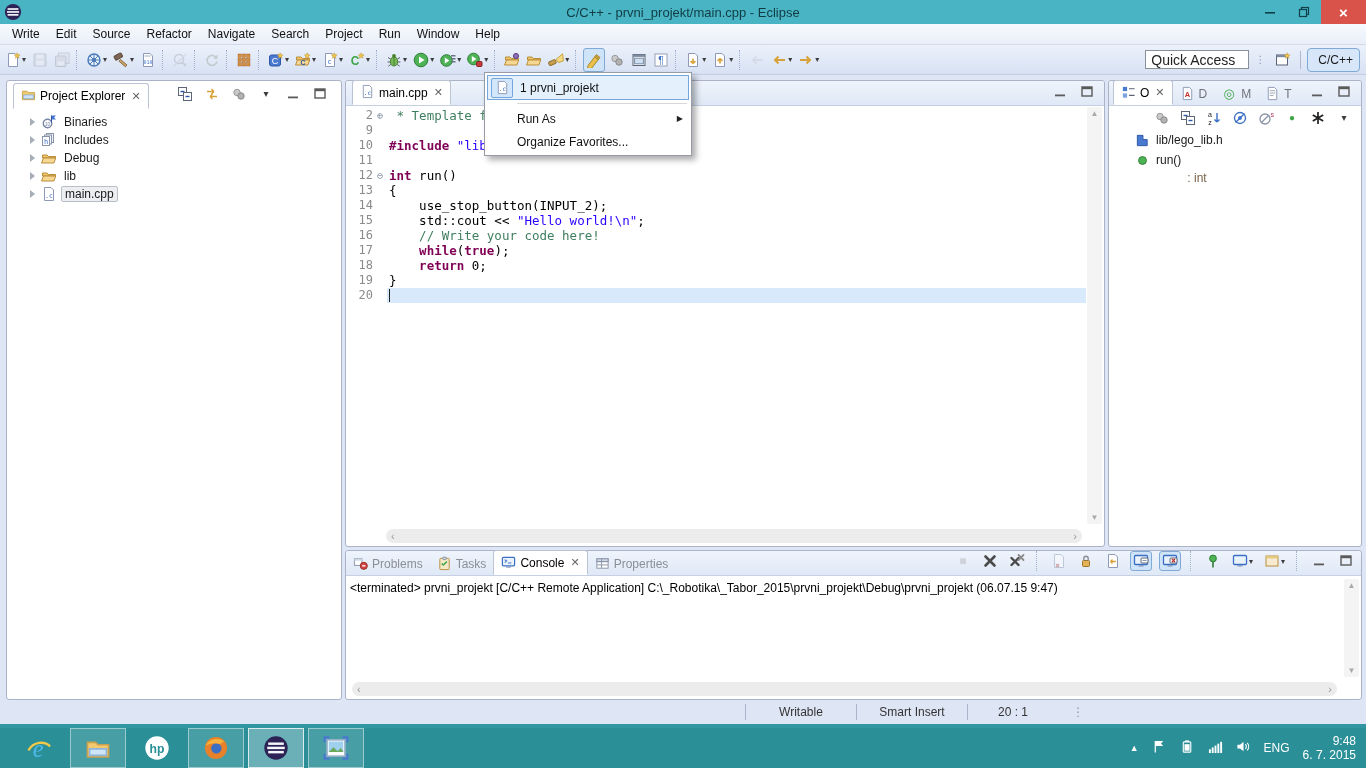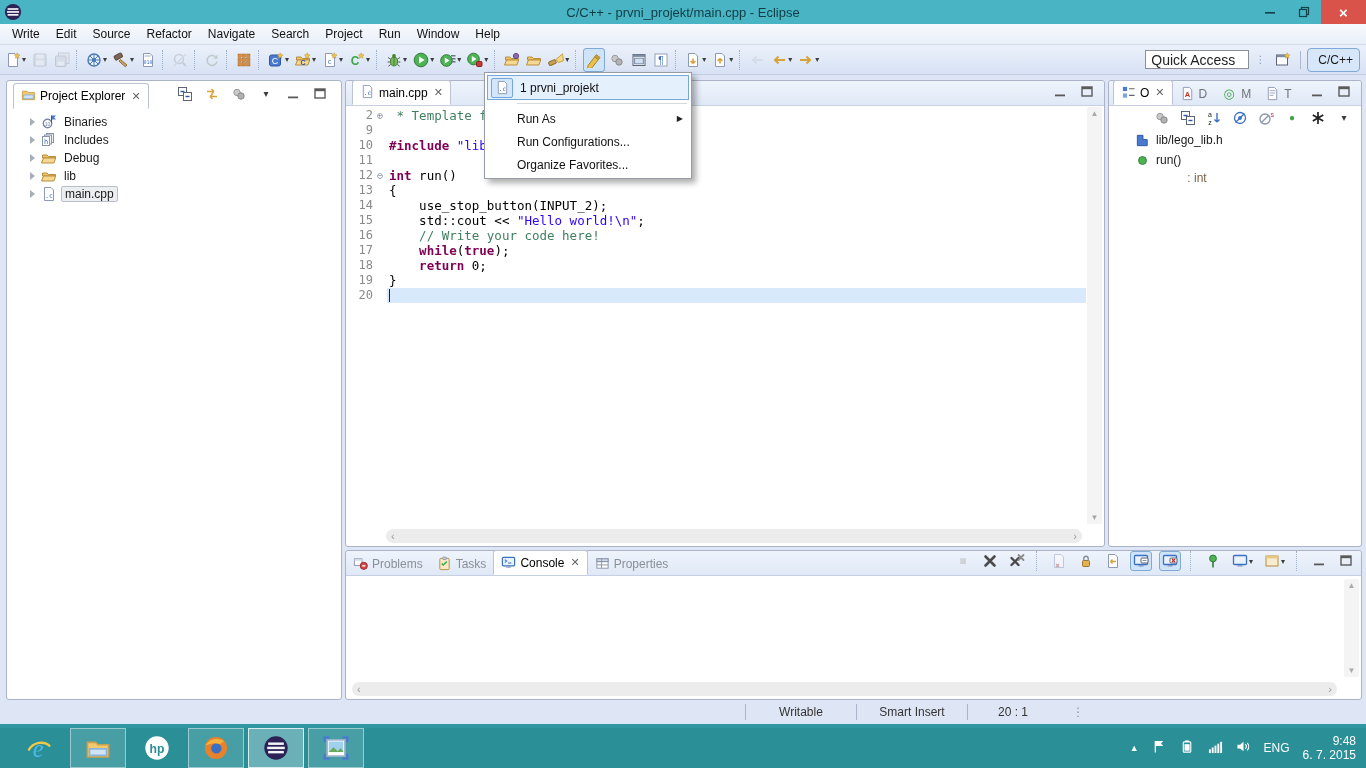--- a/index.html
+++ b/index.html
@@ -786,20 +786,21 @@
           </svg>
         </span>
         <span class="tbtn">
           <svg viewBox="0 0 16 16">
             <rect x="3" y="3" width="10" height="9" fill="none" stroke="#5a5a5a" stroke-width="1.4"></rect>
             <rect x="3" y="3" width="10" height="2.2" fill="#5a5a5a"></rect>
           </svg>
         </span>
       </div>
     </div>
+  <div id="co-msg">&lt;terminated&gt; prvni_projekt [C/C++ Remote Application] C:\_Robotika\_Tabor_2015\prvni_projekt\Debug\prvni_projekt (06.07.15 9:47)</div>
   <div class="vscroll" id="co-vscroll">
       <span>▲</span>
       <span>▼</span>
     </div>
   <div class="hscroll" id="co-hscroll">
       <span>‹</span>
       <span>›</span>
     </div>
 </div>
 
@@ -811,24 +812,20 @@
           <text x="8" y="12" font-size="6.5" font-family="DejaVu Sans Mono,monospace" fill="#3a6fc4" text-anchor="middle">.c</text>
         </svg>
       </span>
       <span>1 prvni_projekt</span>
     </div>
     <div class="msep"></div>
     <div class="mi">
       <span class="micon"></span>
       <span>Run As</span>
       <span class="sub">▶</span>
-    </div>
-    <div class="mi">
-      <span class="micon"></span>
-      <span>Run Configurations...</span>
     </div>
     <div class="mi">
       <span class="micon"></span>
       <span>Organize Favorites...</span>
     </div>
   </div>
 
 <div id="status" class="abs">
   <div style="width:745px;"></div>
   <span class="ssep"></span>

